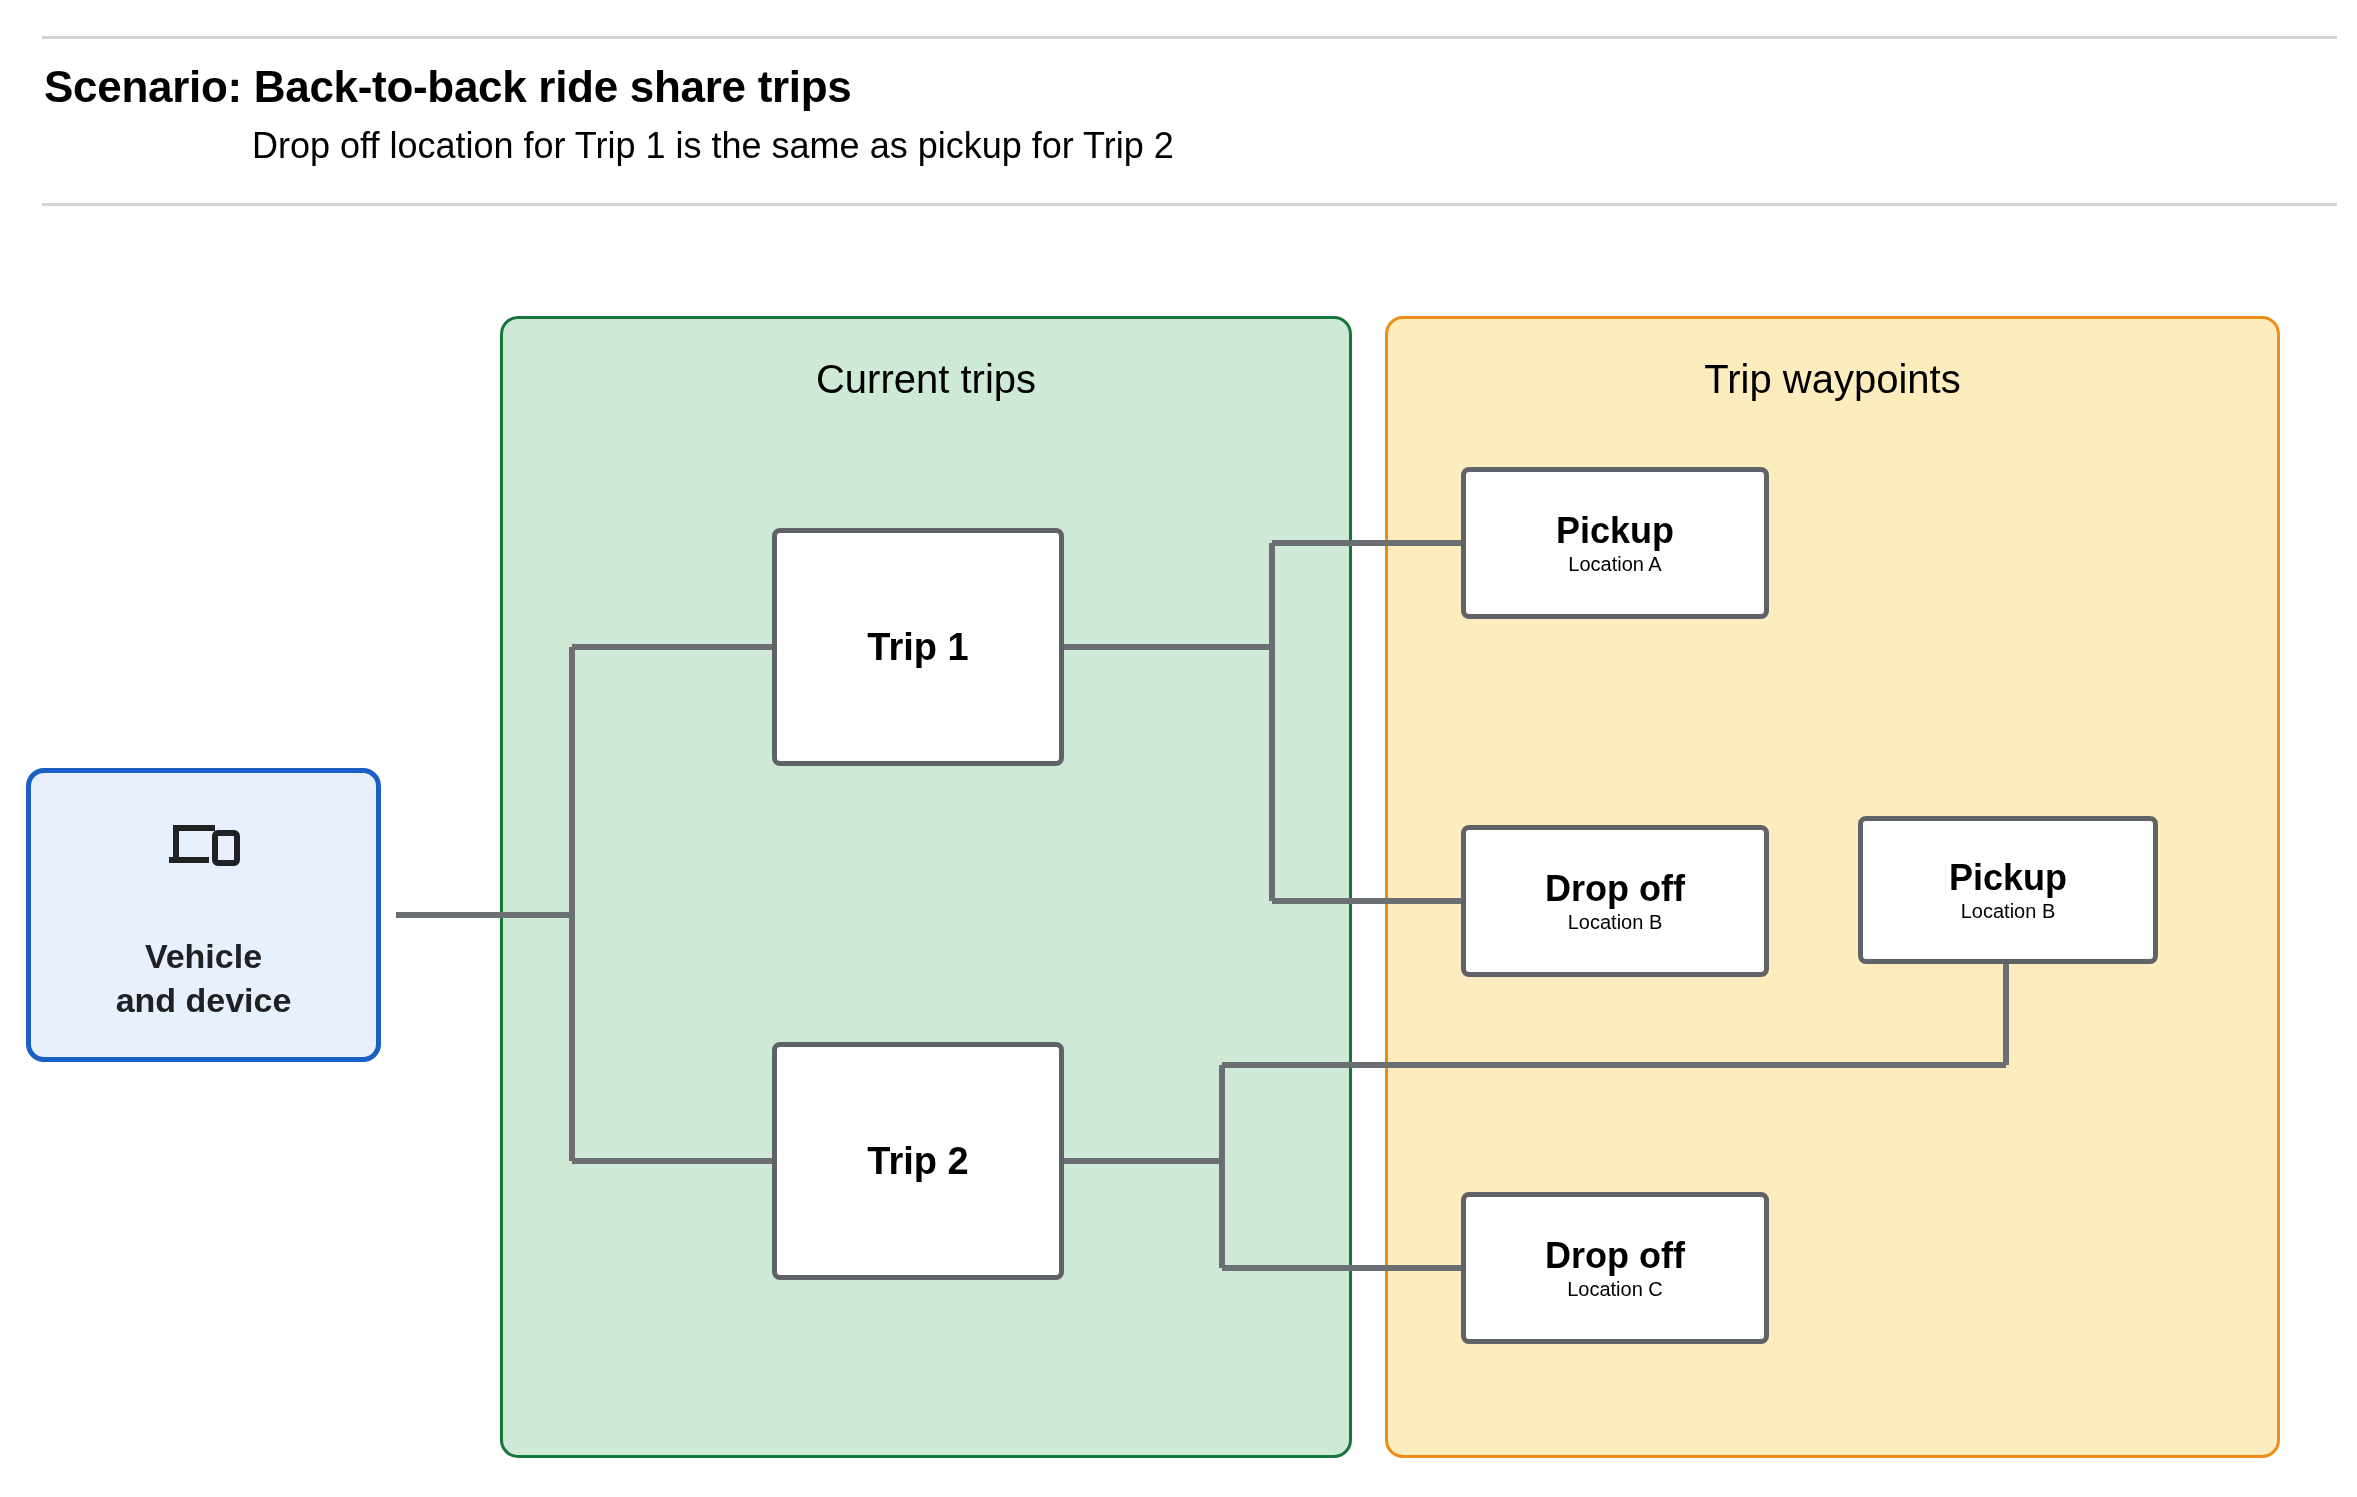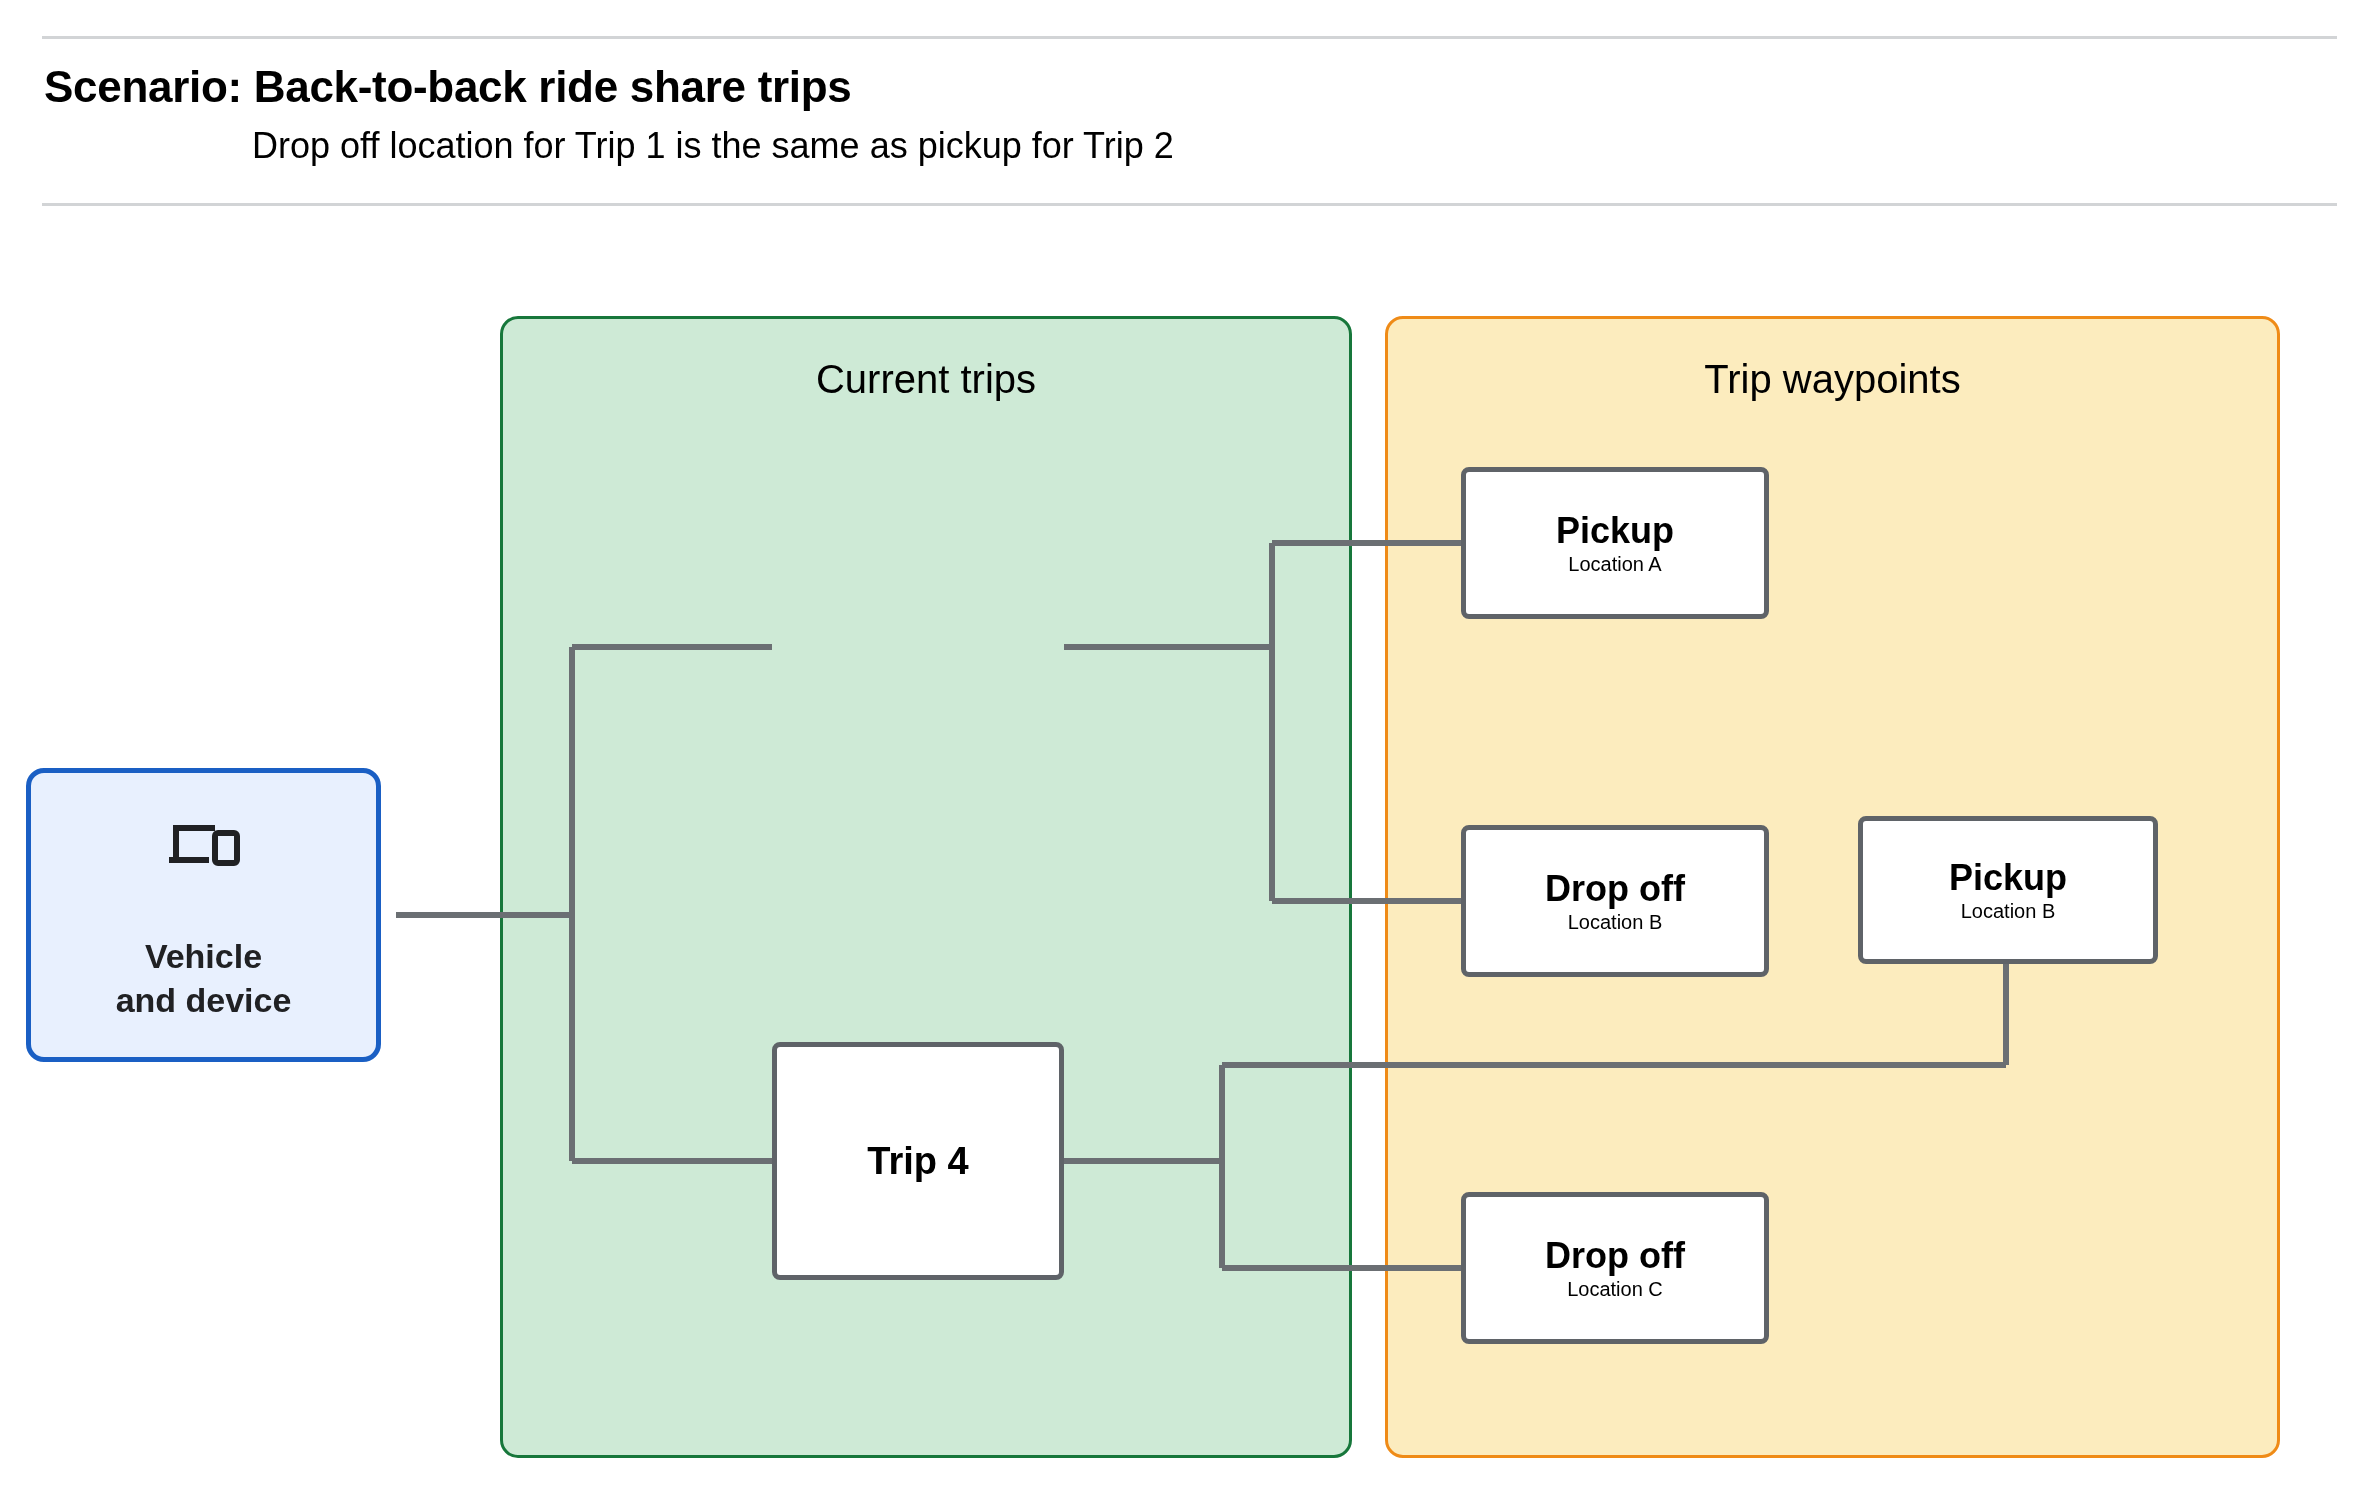--- a/index.html
+++ b/index.html
@@ -200,22 +200,25 @@
   </div>
 
   <div class="panel" id="panel-trip-waypoints">
     <div class="panel-title">Trip waypoints</div>
   </div>
 
   <div class="panel" id="panel-current-trips">
     <div class="panel-title">Current trips</div>
   </div>
 
+  <div class="node trip" id="node-trip-1">
+    <div class="line1">Trip 1</div>
+  </div>
   <div class="node trip" id="node-trip-2">
-    <div class="line1">Trip 4</div>
+    <div class="line1">Trip 2</div>
   </div>
 
   <div class="node" id="node-pickup-a">
     <div class="line1">Pickup</div>
     <div class="line2">Location A</div>
   </div>
   <div class="node" id="node-dropoff-b">
     <div class="line1">Drop off</div>
     <div class="line2">Location B</div>
   </div>

